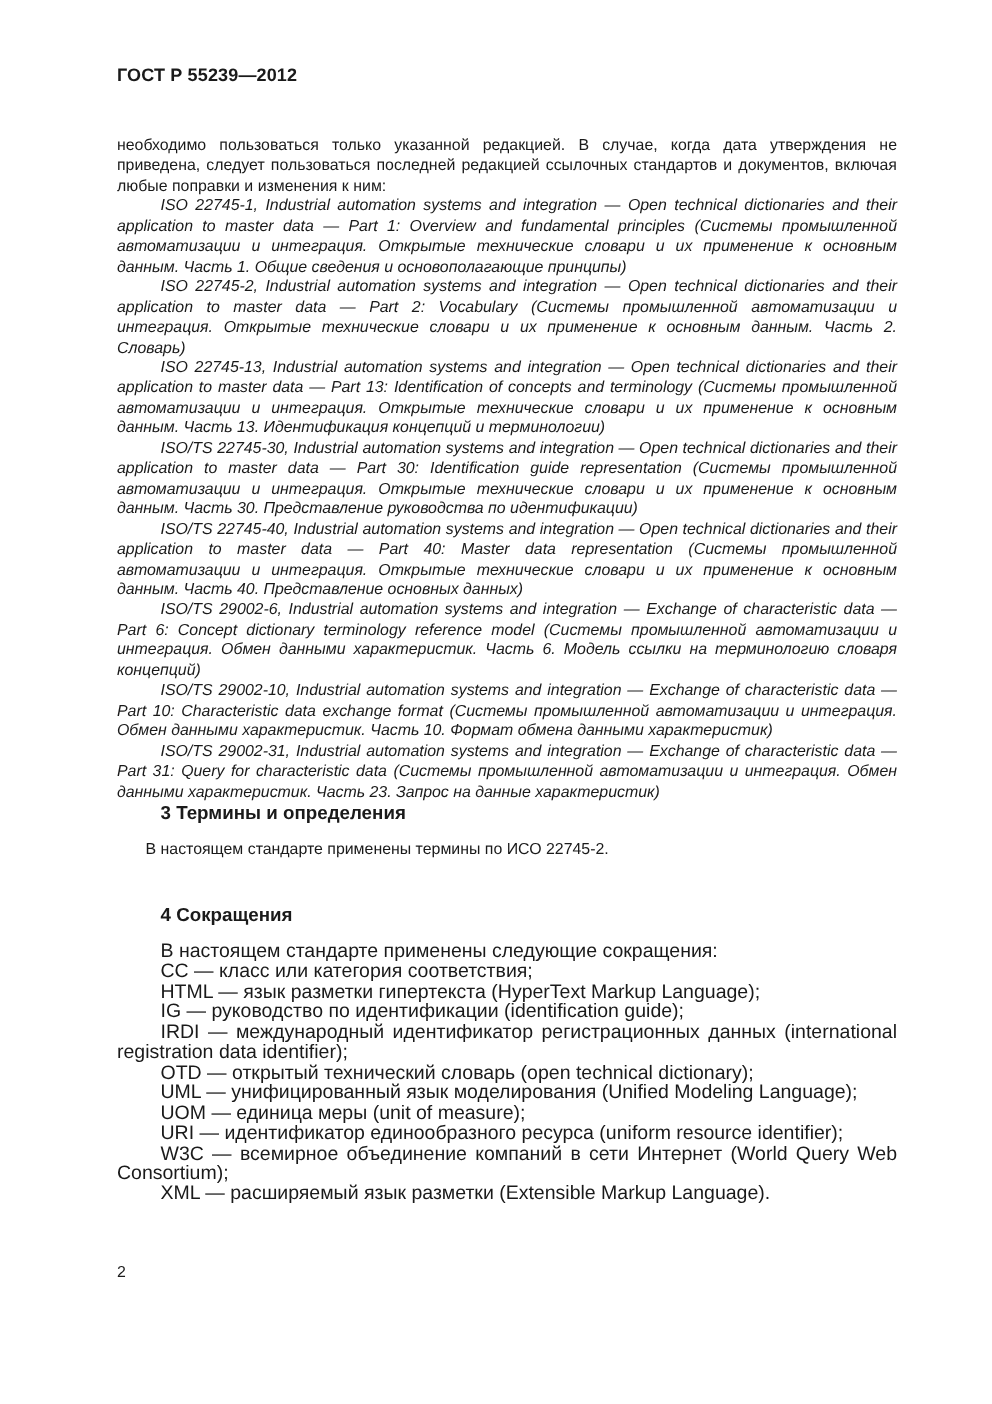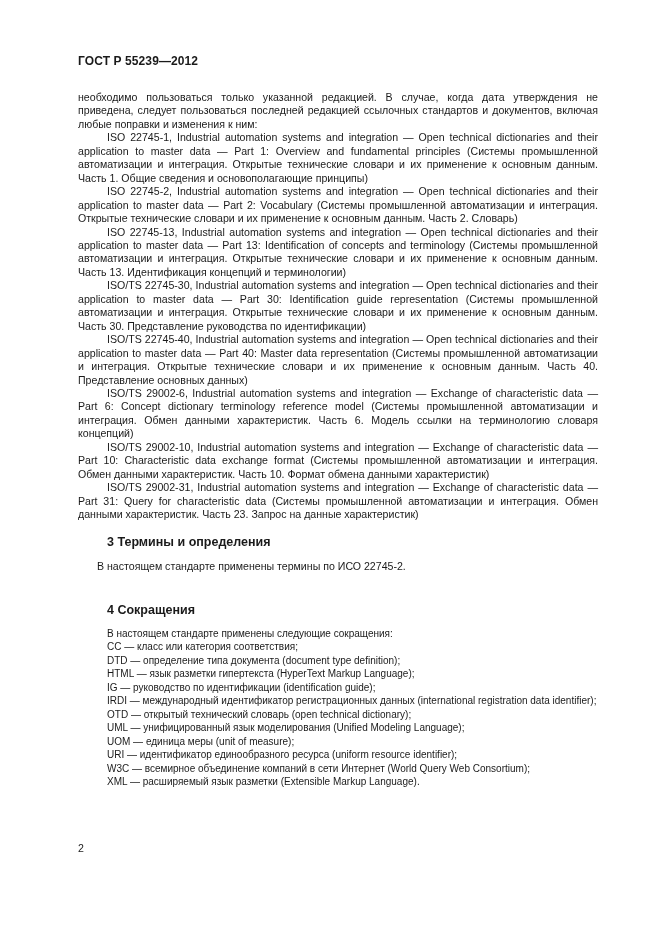--- a/index.html
+++ b/index.html
@@ -1,24 +1,24 @@
 <!DOCTYPE html>
 <html><head>
 <meta charset="utf-8">
 <style>
   html, body { margin: 0; padding: 0; background: #ffffff; }
   body { width: 661px; height: 936px; position: relative; overflow: hidden;
          font-family: "Liberation Sans", sans-serif; color: #1a1a1a; }
-  .page-header { position: absolute; left: 78px; top: 54px; font-size: 12px; font-weight: bold; letter-spacing: 0.1px; text-align: right; }
+  .page-header { position: absolute; left: 78px; top: 43px; font-size: 12px; font-weight: bold; letter-spacing: 0.1px; text-align: right; }
   .body-block { position: absolute; left: 78px; top: 91px; width: 520px; font-size: 10.6px; line-height: 13.45px; }
   .body-block p { margin: 0; text-align: justify; text-align-last: left; }
-  .body-block p.ind { text-indent: 29px; }
+  .body-block p.ind { text-indent: 29px; font-style: italic; }
   .section-title { position: absolute; left: 107px; font-size: 12.5px; font-weight: bold; }
   .section-para { position: absolute; left: 97px; font-size: 10.6px; line-height: 13.45px; }
-  .abbr-block { position: absolute; left: 78px; top: 627px; width: 520px; font-size: 10px; line-height: 13.45px; }
+  .abbr-block { position: absolute; left: 78px; top: 627px; width: 520px; font-size: 13px; line-height: 13.45px; }
   .abbr-block p { margin: 0; text-indent: 29px; text-align: justify; text-align-last: left; }
   .page-number { position: absolute; left: 78px; top: 842px; font-size: 10.6px; }
 </style>
 </head>
 <body>
 
 <div class="page-header">ГОСТ Р 55239—2012</div>
 
 <div class="body-block">
   <p>необходимо пользоваться только указанной редакцией. В случае, когда дата утверждения не приведена, следует пользоваться последней редакцией ссылочных стандартов и документов, включая любые поправки и изменения к ним:</p>
@@ -33,21 +33,20 @@
 </div>
 
 <div class="section-title" style="top:535px;">3  Термины и определения</div>
 <div class="section-para" style="top:560px;">В настоящем стандарте применены термины по ИСО 22745-2.</div>
 
 <div class="section-title" style="top:603px;">4  Сокращения</div>
 
 <div class="abbr-block">
   <p>В настоящем стандарте применены следующие сокращения:</p>
   <p>CC — класс или категория соответствия;</p>
-  <p>DTD — определение типа документа (document type definition);</p>
   <p>HTML — язык разметки гипертекста (HyperText Markup Language);</p>
   <p>IG — руководство по идентификации (identification guide);</p>
   <p>IRDI — международный идентификатор регистрационных данных (international registration data identifier);</p>
   <p>OTD — открытый технический словарь (open technical dictionary);</p>
   <p>UML — унифицированный язык моделирования (Unified Modeling Language);</p>
   <p>UOM — единица меры (unit of measure);</p>
   <p>URI — идентификатор единообразного ресурса (uniform resource identifier);</p>
   <p>W3C — всемирное объединение компаний в сети Интернет (World Query Web Consortium);</p>
   <p>XML — расширяемый язык разметки (Extensible Markup Language).</p>
 </div>

